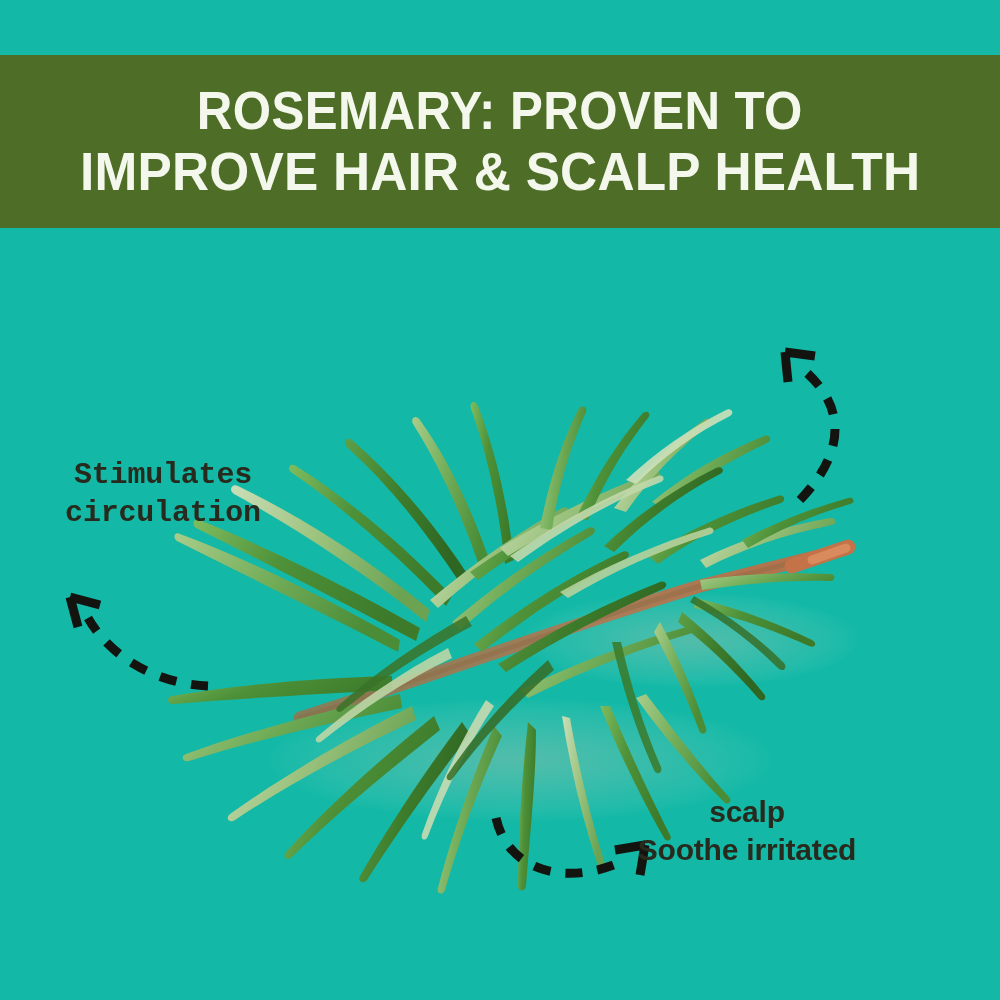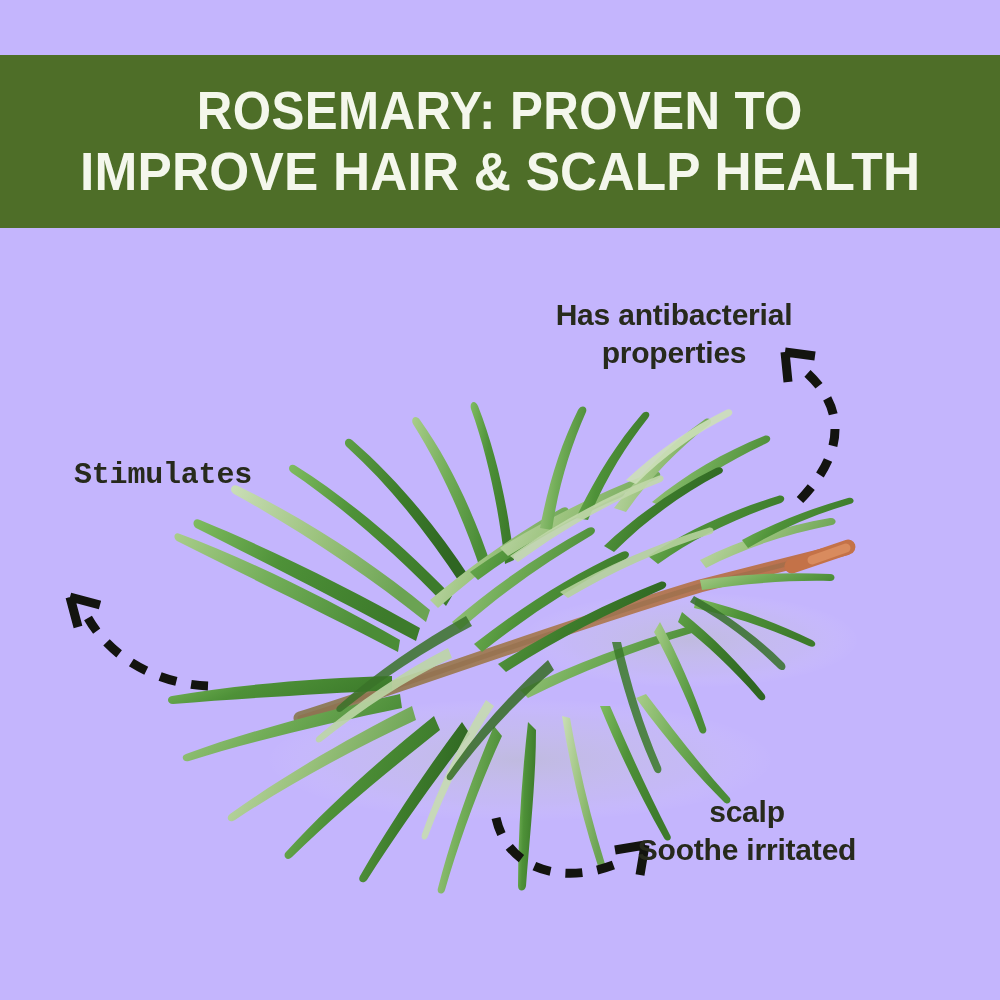--- a/index.html
+++ b/index.html
@@ -10,21 +10,21 @@
     width: 1000px;
     height: 1000px;
     background: #ffffff;
     font-family: "Liberation Sans", sans-serif;
     overflow: hidden;
   }
   #poster {
     position: relative;
     width: 1000px;
     height: 1000px;
-    background: #c4b5fd;
+    background: #14b8a6;
     overflow: hidden;
   }
 
   
   #header-banner {
     position: absolute;
     left: 0;
     top: 55px;
     width: 1000px;
     height: 173px;
@@ -225,27 +225,24 @@
       <path d="M496,818 C508,872 566,886 621,862" fill="none" stroke="#13140f" stroke-width="9" stroke-dasharray="17 15" stroke-linecap="butt"></path>
       <path d="M645,845 L615,850 M645,845 L640,875" fill="none" stroke="#13140f" stroke-width="9" stroke-linecap="butt"></path>
     </g>
   </svg>
 
   <div id="header-banner">
     <div class="title-line line1">ROSEMARY: PROVEN TO</div>
     <div class="title-line line2">IMPROVE HAIR &amp; SCALP HEALTH</div>
   </div>
 
-  <div class="callout" id="callout-antibacterial">
-    <div>Has antibacterial</div>
-    <div>properties</div>
-  </div>
 
   <div class="callout" id="callout-circulation">
     <div>Stimulates</div>
+    <div>circulation</div>
   </div>
 
   <div class="callout" id="callout-soothe">
     <div>scalp</div>
     <div>Soothe irritated</div>
   </div>
 
 </div>
 
 </body></html>

